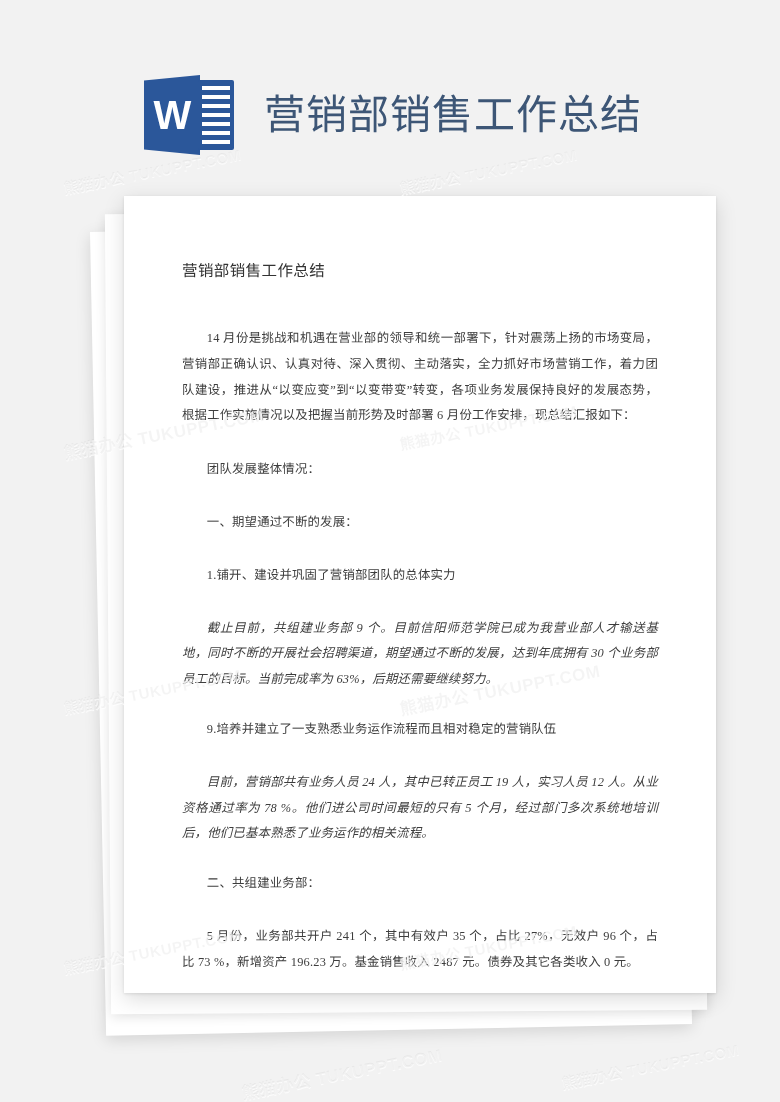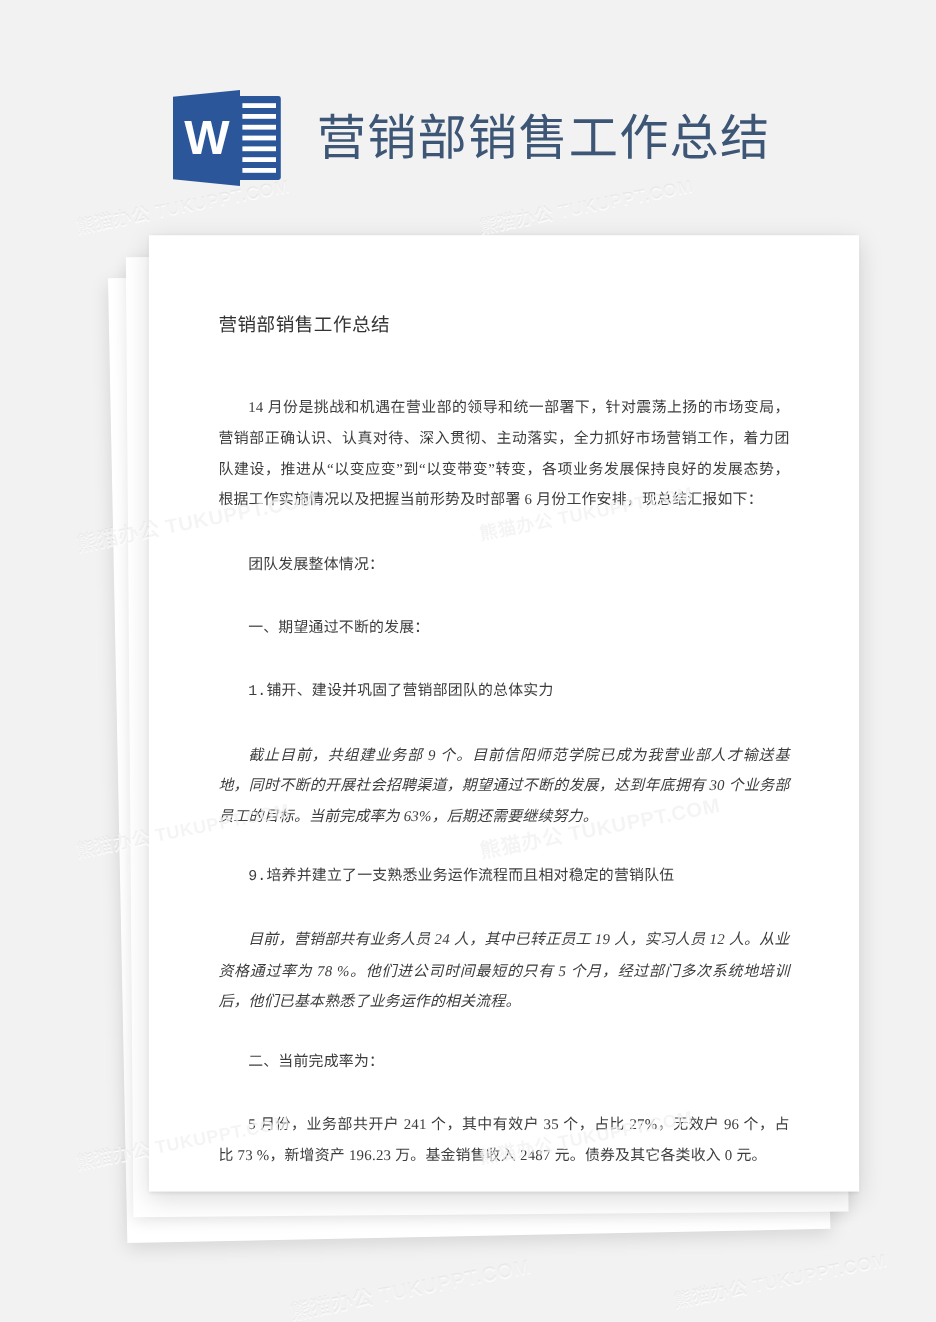--- a/index.html
+++ b/index.html
@@ -176,21 +176,20 @@
     text-align: justify;
     text-indent: 2em;
     letter-spacing: 0.2px;
   }
   .para.heading {
     margin-bottom: 17px;
   }
   .para.sub {
     text-indent: 2em;
     margin-bottom: 17px;
-    font-family: Liberation Mono, monospace;
   }
   .para.tight {
     margin-bottom: 24px;
     font-style: italic;
   }
   .spacer-sm { height: 10px; }
 </style>
 </head>
 <body>
 
@@ -224,21 +223,21 @@
   <p class="para heading">团队发展整体情况：</p>
   <div class="spacer-sm"></div>
   <p class="para heading">一、期望通过不断的发展：</p>
   <div class="spacer-sm"></div>
   <p class="para sub">1.铺开、建设并巩固了营销部团队的总体实力</p>
   <div class="spacer-sm"></div>
   <p class="para tight">截止目前，共组建业务部 9 个。目前信阳师范学院已成为我营业部人才输送基地，同时不断的开展社会招聘渠道，期望通过不断的发展，达到年底拥有 30 个业务部员工的目标。当前完成率为 63%，后期还需要继续努力。</p>
   <p class="para sub">9.培养并建立了一支熟悉业务运作流程而且相对稳定的营销队伍</p>
   <div class="spacer-sm"></div>
   <p class="para tight">目前，营销部共有业务人员 24 人，其中已转正员工 19 人，实习人员 12 人。从业资格通过率为 78 %。他们进公司时间最短的只有 5 个月，经过部门多次系统地培训后，他们已基本熟悉了业务运作的相关流程。</p>
-  <p class="para heading">二、当前完成率为：</p>
+  <p class="para heading">二、共组建业务部：</p>
   <div class="spacer-sm"></div>
   <p class="para">5 月份，业务部共开户 241 个，其中有效户 35 个，占比 27%，无效户 96 个，占比 73 %，新增资产 196.23 万。基金销售收入 2487 元。债券及其它各类收入 0 元。</p>
 </div>
 
 <div class="watermark-layer" id="watermark-layer">
     <span class="wm" style="left: 62px; top: 160px; font-size: 15px;">熊猫办公 TUKUPPT.COM</span>
     <span class="wm" style="left: 398px; top: 160px; font-size: 15px;">熊猫办公 TUKUPPT.COM</span>
     <span class="wm" style="left: 62px; top: 420px; font-size: 17px;">熊猫办公 TUKUPPT.COM</span>
     <span class="wm" style="left: 398px; top: 416px; font-size: 15px;">熊猫办公 TUKUPPT.COM</span>
     <span class="wm" style="left: 62px; top: 680px; font-size: 15px;">熊猫办公 TUKUPPT.COM</span>

